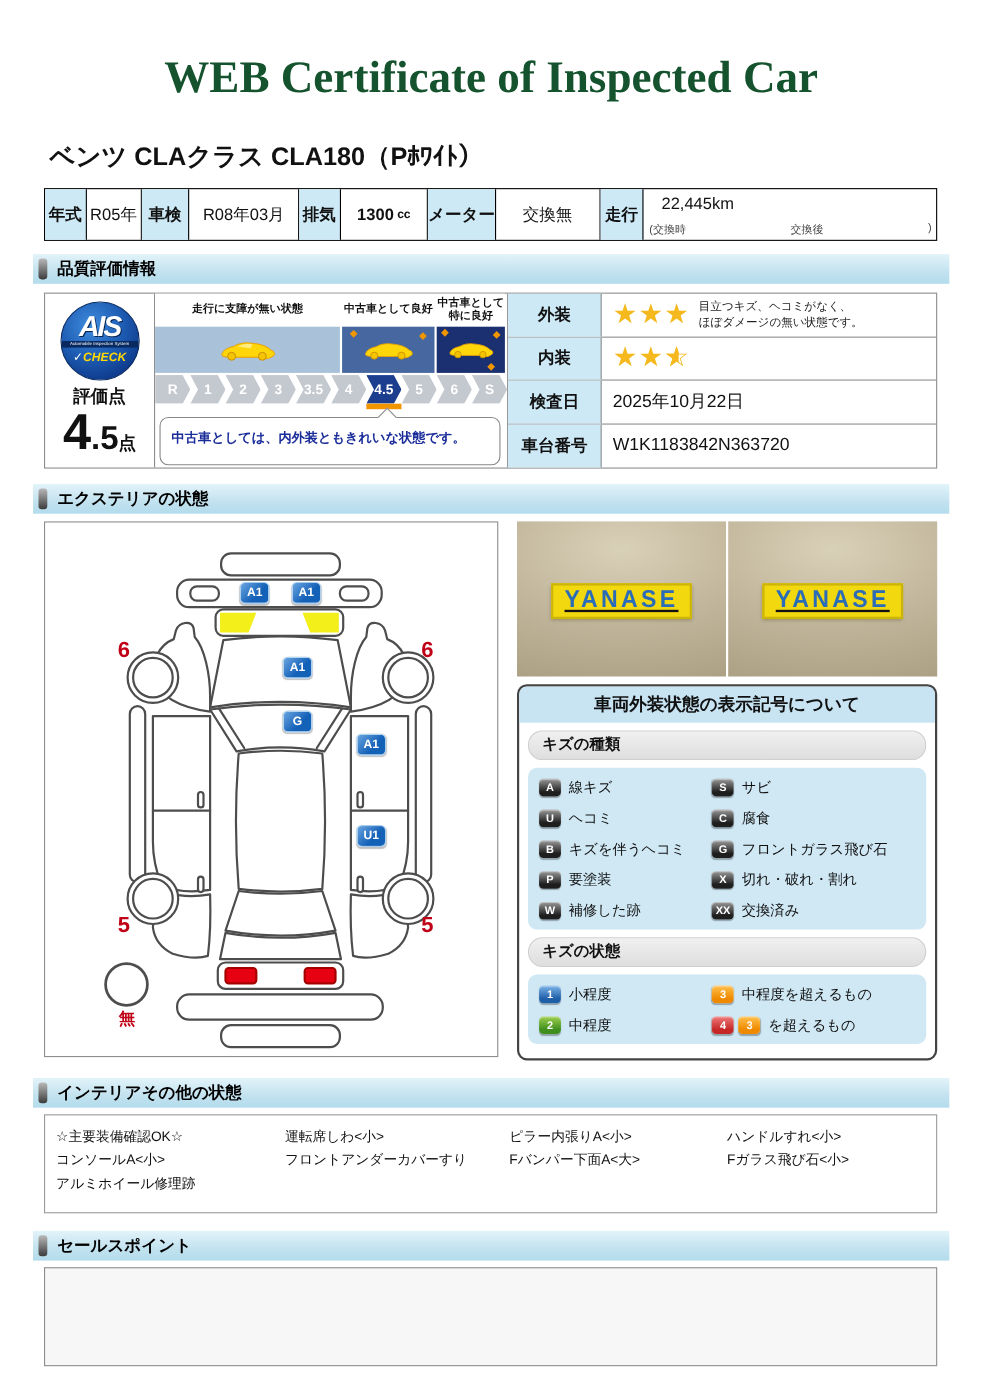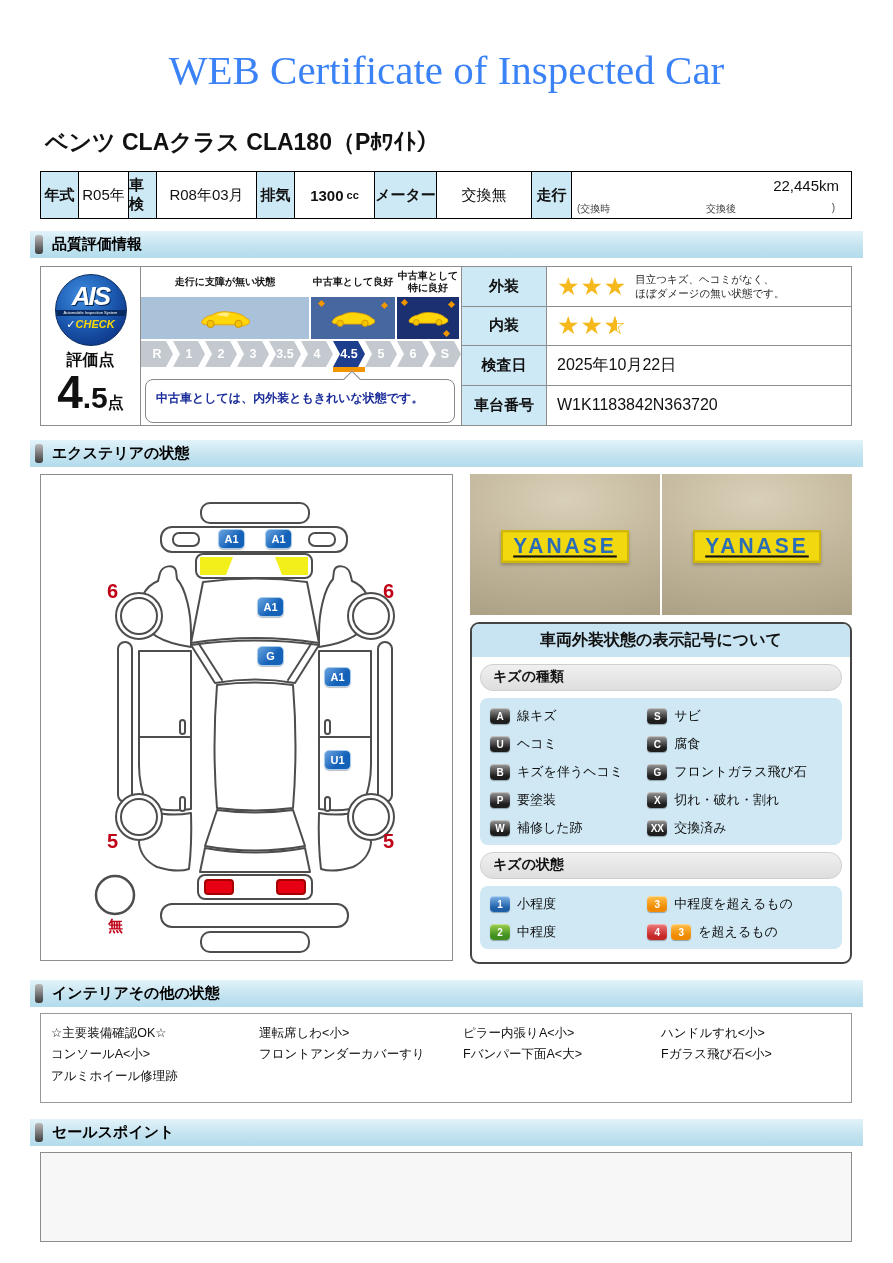--- a/index.html
+++ b/index.html
@@ -2,31 +2,31 @@
 <html><head>
 <meta charset="utf-8">
 <style>
   * { margin:0; padding:0; box-sizing:border-box; }
   html,body { width:893px; height:1263px; background:#fff; overflow:hidden;
     font-family:"Liberation Sans","DejaVu Sans",sans-serif; color:#111; }
   .page { position:relative; width:893px; height:1263px; }
 
   
   .main-title { margin:50px 0 0; text-align:center; font-family:"Liberation Serif","DejaVu Serif",serif;
-    font-weight:400; font-size:41px; line-height:1; color:#3b82f6; }
+    font-weight:700; font-size:41px; line-height:1; color:#14532d; }
   .vehicle-name { margin:36px 0 0 45px; font-size:23px; font-weight:bold; }
 
   
   .spec-table { margin:13px 0 0 40px; width:812px; height:48px; display:flex;
     border:1.5px solid #000; background:#fff; }
   .spec-cell { border-right:1px solid #000; display:flex; align-items:center; justify-content:center;
     font-size:15px; }
-  .spec-cell:last-child { border-right:none;justify-content:flex-end; }
+  .spec-cell:last-child { border-right:none; }
   .spec-label { background:#cde9f5; font-weight:bold; }
-  .w-year-l{width:38px;} .w-year{width:50px;} .w-shk-l{width:28px;} .w-shk{width:100px;}
+  .w-year-l{width:38px;} .w-year{width:50px;} .w-shk-l{width:44px;} .w-shk{width:100px;}
   .w-dsp-l{width:38px;} .w-dsp{width:80px;font-weight:bold;} .w-mtr-l{width:62px;} .w-mtr{width:95px;}
   .w-run-l{width:40px;} .w-run{width:267px; position:relative; justify-content:flex-start; align-items:flex-start;}
   .cc-unit { font-size:11px; vertical-align:-5px; margin-left:3px; }
   .mileage-val { padding:5px 0 0 16px; font-size:15px; }
   .mileage-note { position:absolute; left:5px; right:4px; bottom:2px; display:flex;
     justify-content:space-between; font-size:10px; color:#444; }
 
   
   .sec-header { margin-left:30px; width:833px; height:27px; display:flex; align-items:center;
     background:linear-gradient(180deg,#e2f3fa 0%,#c2e2ef 60%,#b3dcec 100%); }

